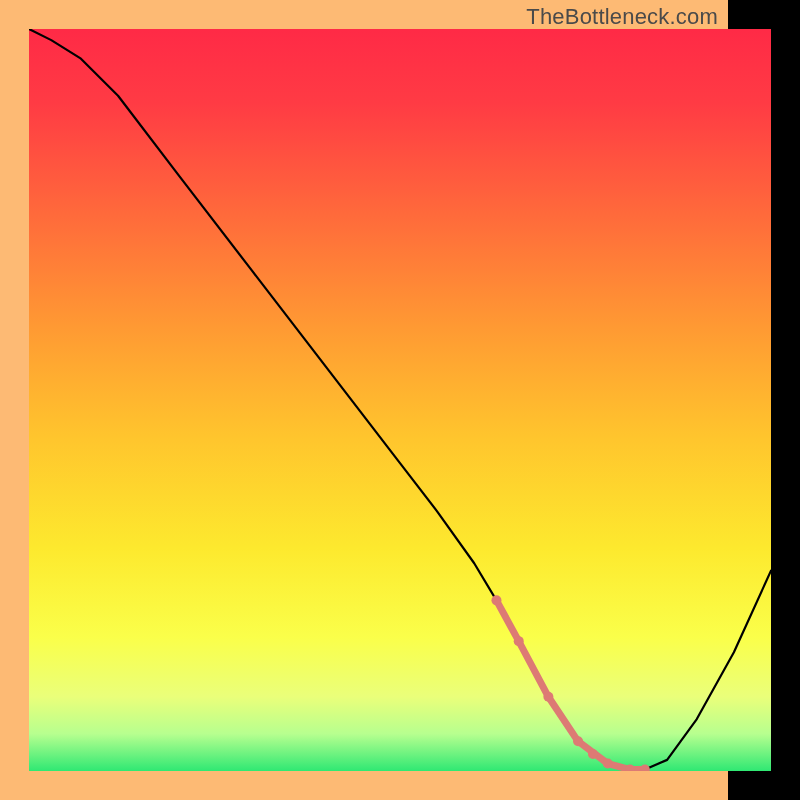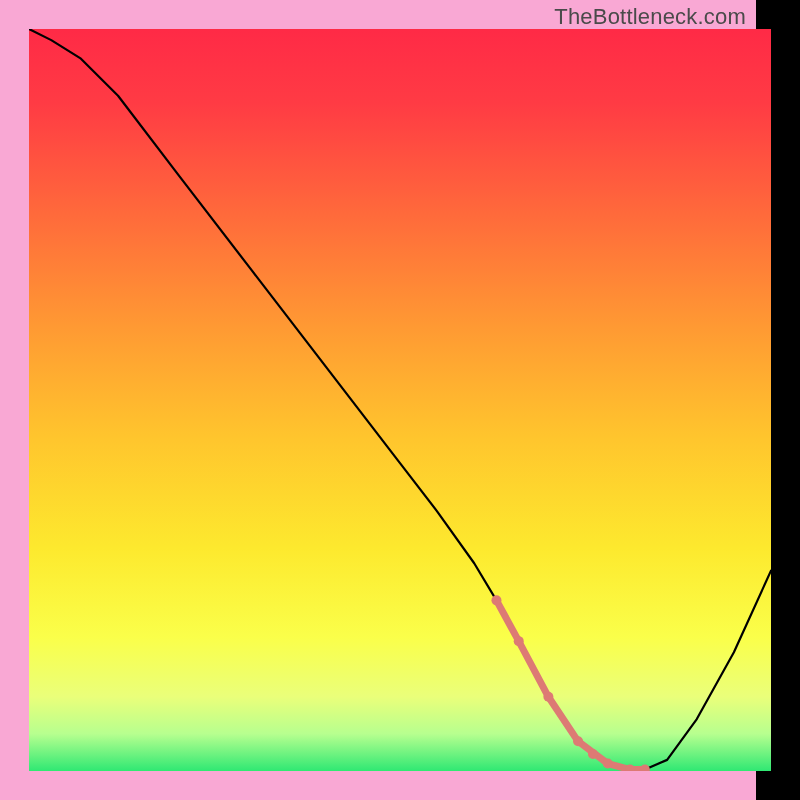--- a/index.html
+++ b/index.html
@@ -8,22 +8,21 @@
     background: #000;
     width: 800px;
     height: 800px;
     overflow: hidden;
     font-family: Arial, Helvetica, sans-serif;
   }
   .frame {
     position: relative;
     width: 728px;
     height: 800px;
-    background: #f9a8d4;
-    padding-left: 28px;
+    background: #fdba74;
   }
   .watermark {
     position: absolute;
     top: 4px;
     right: 10px;
     color: #4a4a4a;
     font-size: 22px;
     font-weight: 500;
     letter-spacing: 0.2px;
     z-index: 3;

